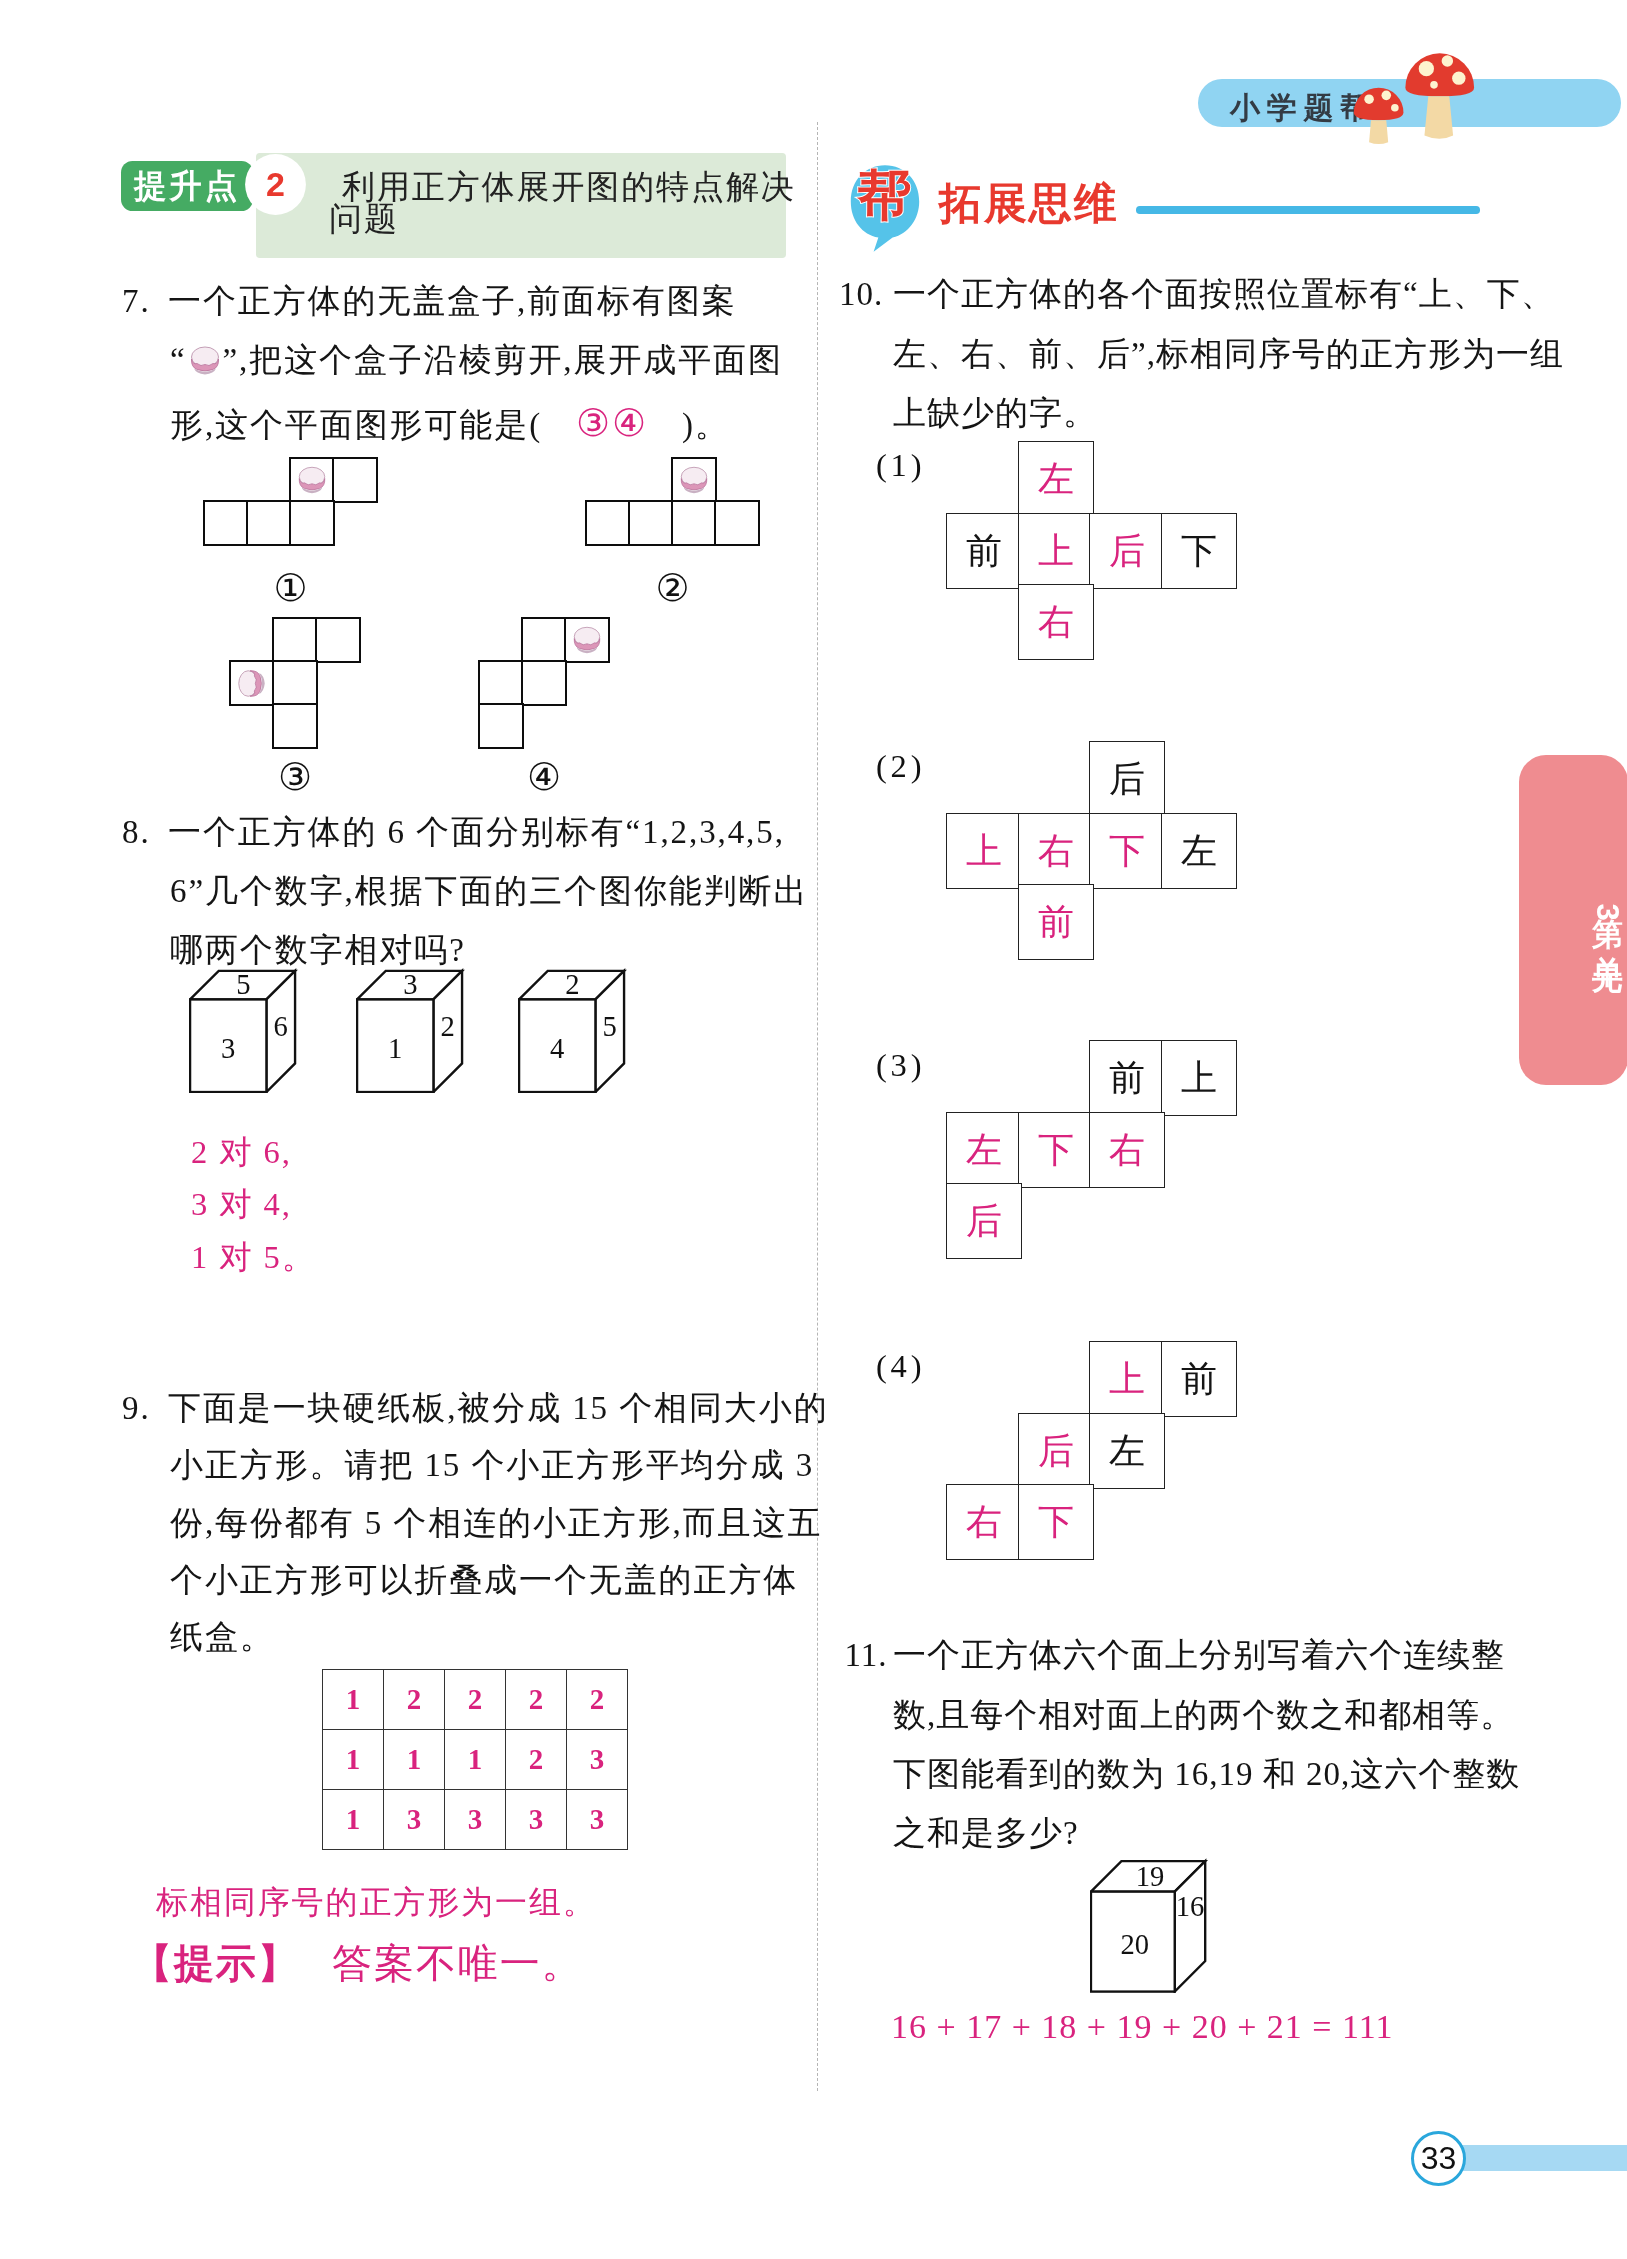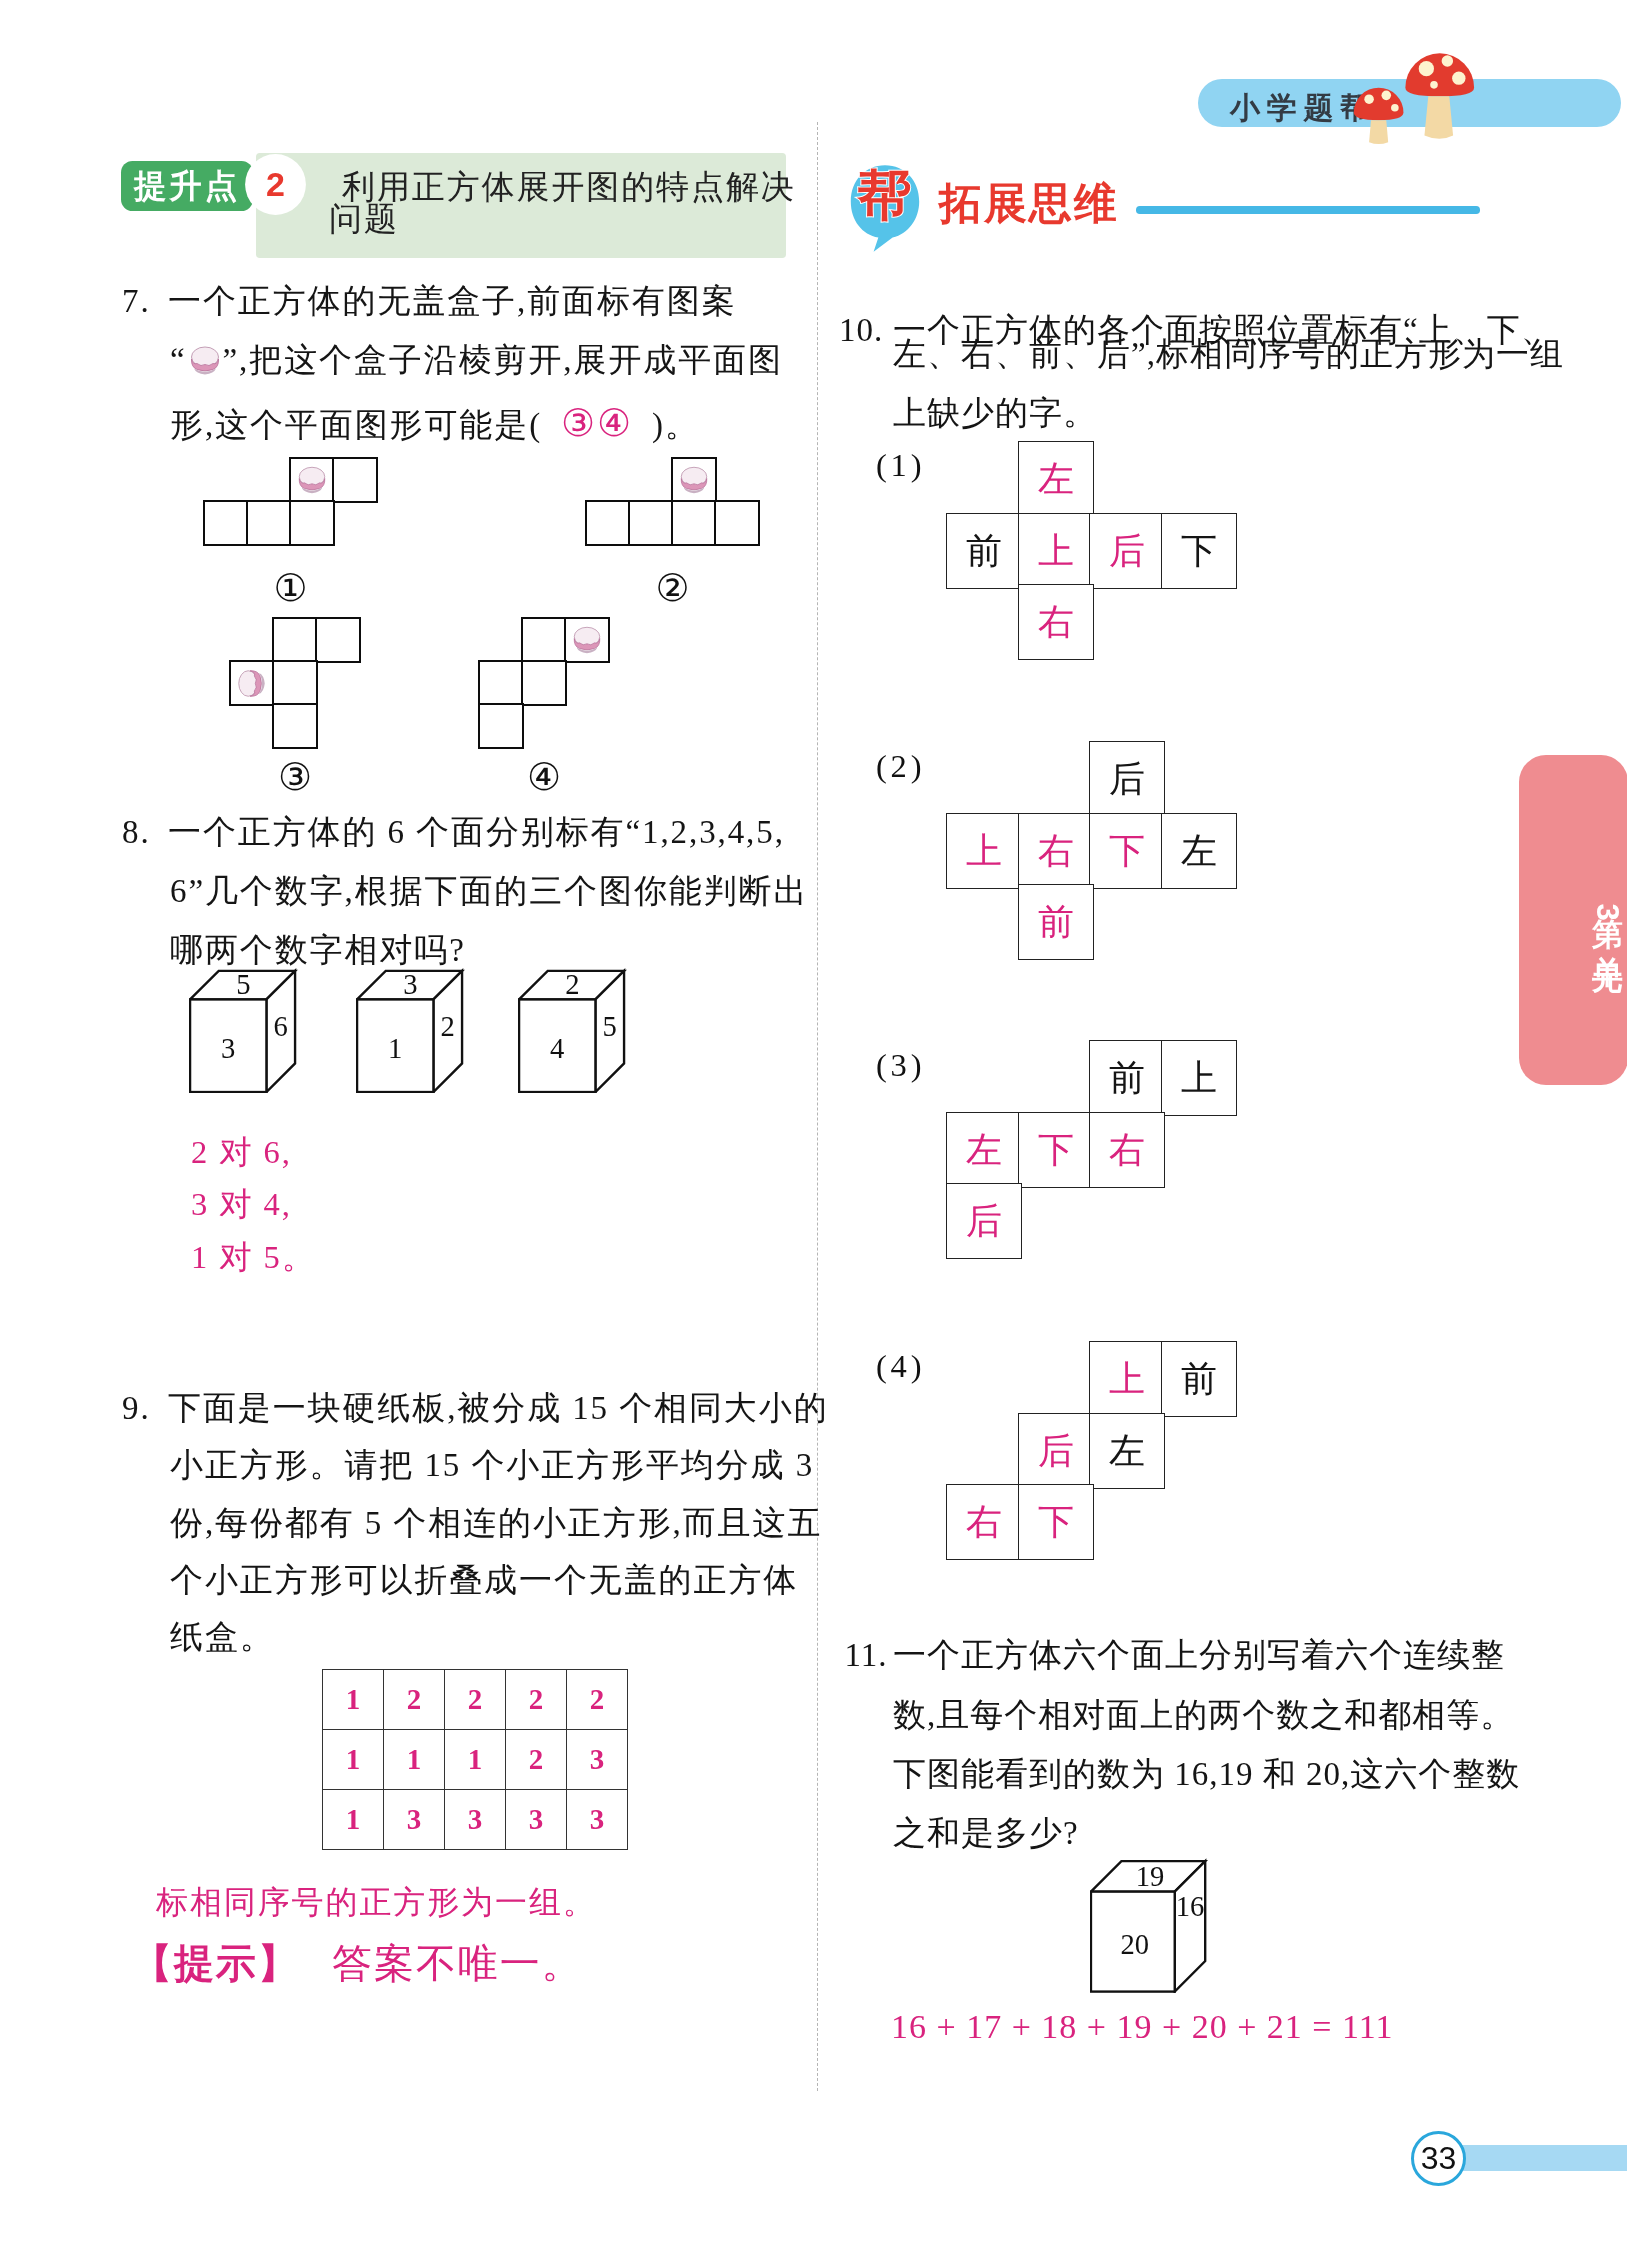--- a/index.html
+++ b/index.html
@@ -86,21 +86,21 @@
   <div class="badge-circle">2</div>
   <div class="sec-title" style="left:342px;top:170px;">利用正方体展开图的特点解决</div>
   <div class="sec-title" style="left:329px;top:202px;">问题</div>
 
   <div class="line" style="left:122px;top:282px;"><span class="qnum">7.</span><span>一个正方体的无盖盒子,前面标有图案</span></div>
   <div class="line" style="left:170px;top:341px;"><span>“</span><svg class="inline" style="vertical-align:-5.7px;" width="36" height="32" viewBox="0 0 36 32">
         <ellipse cx="18" cy="12" rx="13.5" ry="10" fill="#f6ecf2" stroke="#c49fb6" stroke-width="1"></ellipse>
         <path d="M4.5 14 Q6 20 10 18.5 Q14 22 18 19.5 Q22 22 26 18.5 Q30 20 31.5 14 Q32 22 26 24.5 Q18 27.5 10 24.5 Q4 22 4.5 14 Z" fill="#dc96b8" stroke="#b7719a" stroke-width="0.8"></path>
         <path d="M7 23.5 Q18 30 29 23.5 Q27 28.5 18 29.5 Q9 28.5 7 23.5 Z" fill="#c9b1c3"></path>
       </svg><span>”,把这个盒子沿棱剪开,展开成平面图</span></div>
-  <div class="line" style="left:170px;top:401px;"><span>形,这个平面图形可能是(</span><span class="pink" style="margin:0 19px;font-size:38px;">③④</span><span>)。</span></div>
+  <div class="line" style="left:170px;top:401px;"><span>形,这个平面图形可能是(</span><span class="pink" style="margin:0 34px;font-size:38px;">③④</span><span>)。</span></div>
 
   <div class="abs" style="left:203px;top:457px;">
     <div class="c7" style="left:86px;top:0;">
         <svg class="macaron" width="34" height="31" viewBox="0 0 36 32">
           <ellipse cx="18" cy="12" rx="13.5" ry="10" fill="#f6ecf2" stroke="#c49fb6" stroke-width="1"></ellipse>
           <path d="M4.5 14 Q6 20 10 18.5 Q14 22 18 19.5 Q22 22 26 18.5 Q30 20 31.5 14 Q32 22 26 24.5 Q18 27.5 10 24.5 Q4 22 4.5 14 Z" fill="#dc96b8" stroke="#b7719a" stroke-width="0.8"></path>
           <path d="M7 23.5 Q18 30 29 23.5 Q27 28.5 18 29.5 Q9 28.5 7 23.5 Z" fill="#c9b1c3"></path>
         </svg>
       </div>
     <div class="c7" style="left:129px;top:0;"></div>
@@ -215,21 +215,21 @@
   <div class="line pink" style="left:156px;top:1883px;font-size:32px;">标相同序号的正方形为一组。</div>
   <div class="line" style="left:132px;top:1940px;font-size:40px;"><span class="pink" style="font-weight:bold;">【提示】</span><span class="pink" style="margin-left:32.5px;">答案不唯一。</span></div>
 
   <svg class="abs" style="left:847px;top:161px;" width="76" height="96" viewBox="0 0 80 100">
     <path d="M40 4 C19 4 4 20 4 42 C4 62 16 77 33 80 L28 95 L48 80 C65 76 76 60 76 42 C76 20 61 4 40 4 Z" fill="#55c3e9"></path>
   </svg>
   <div class="logo-char">帮</div>
   <div class="logo-title">拓展思维</div>
   <div class="blue-line"></div>
 
-  <div class="rline" style="left:839px;top:275px;"><span class="qnum" style="min-width:54px;margin-top:36px;">10.</span><span>一个正方体的各个面按照位置标有“上、下、</span></div>
+  <div class="rline" style="left:839px;top:275px;"><span class="qnum" style="min-width:54px;">10.</span><span>一个正方体的各个面按照位置标有“上、下、</span></div>
   <div class="rline" style="left:893px;top:335px;">左、右、前、后”,标相同序号的正方形为一组</div>
   <div class="rline" style="left:893px;top:394px;">上缺少的字。</div>
 
   <div class="plabel" style="left:876px;top:447px;">(1)</div>
   <div class="abs" style="left:946px;top:441px;">
     <div class="c10 answer" style="left:72px;top:0;">左</div>
     <div class="c10" style="left:0;top:72px;">前</div>
     <div class="c10 answer" style="left:72px;top:72px;">上</div>
     <div class="c10 answer" style="left:143px;top:72px;">后</div>
     <div class="c10" style="left:215px;top:72px;">下</div>

